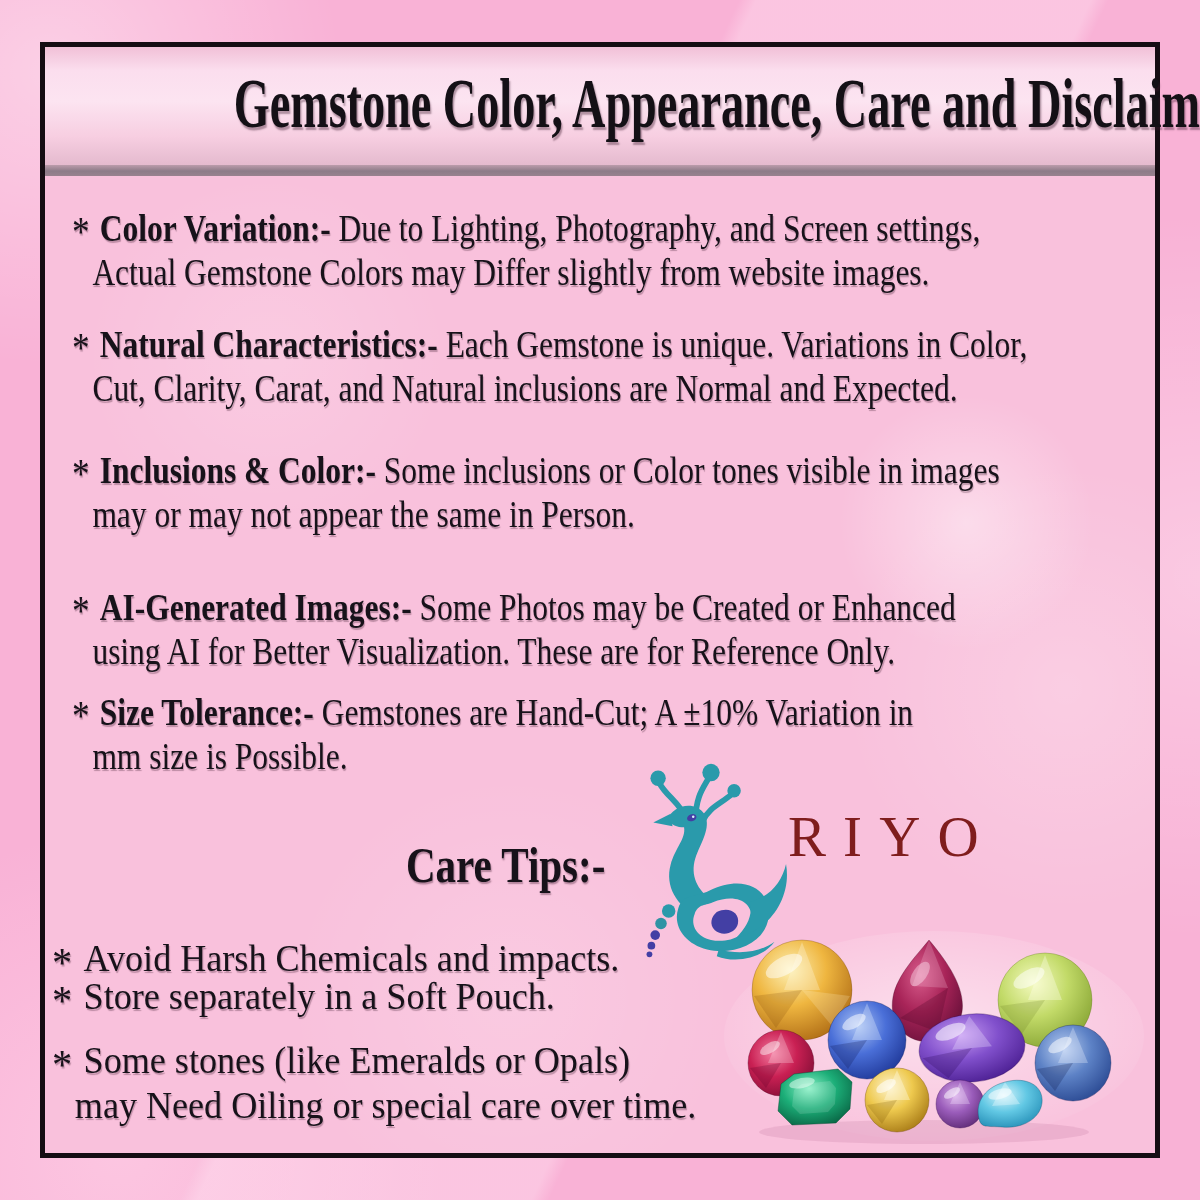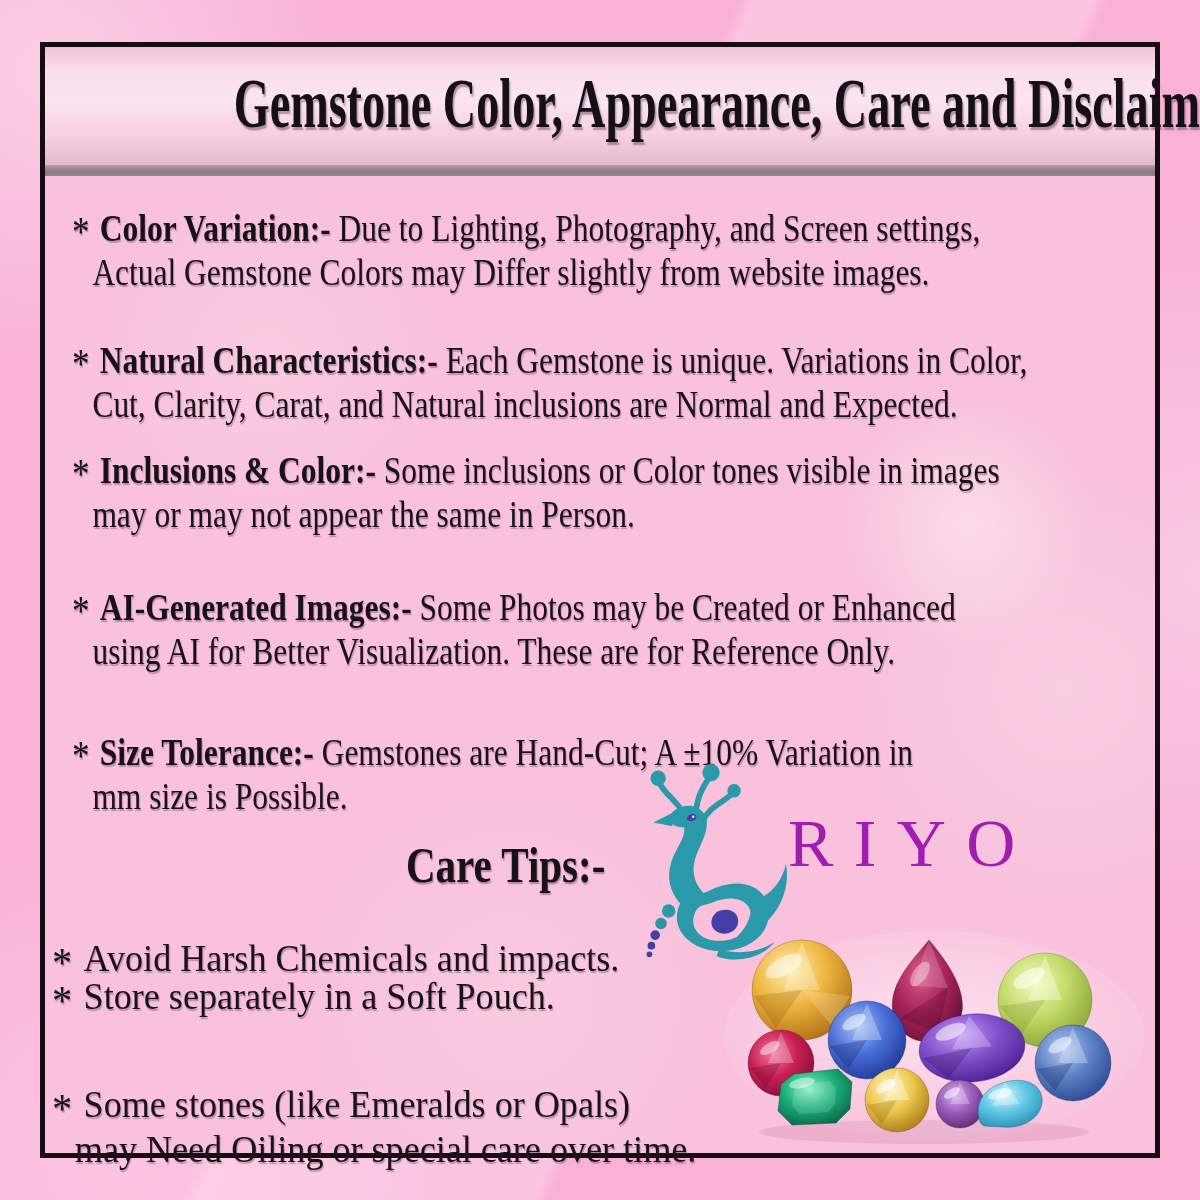--- a/index.html
+++ b/index.html
@@ -47,67 +47,67 @@
   .lbl{font-weight:bold;}
   .star{font-size:1.12em;position:relative;top:.13em;margin-right:12px;}
   .care-heading{
     position:absolute;left:406px;top:836px;font-size:50px;font-weight:bold;white-space:nowrap;
     transform:scaleX(.82);transform-origin:0 50%;
     text-shadow:1px 2px 1.5px rgba(63,27,48,.38);
   }
   .tip{position:absolute;left:52px;}
   .tip .line{font-size:38px;line-height:45px;transform:scaleX(.95);}
   .brand-name{
-    position:absolute;left:788px;top:806px;font-size:68px;line-height:1.1;
-    color:#a21caf;letter-spacing:.30em;white-space:nowrap;
+    position:absolute;left:788px;top:806px;font-size:57px;line-height:1.1;
+    color:#7f1d1d;letter-spacing:.30em;white-space:nowrap;
   }
   .abs{position:absolute;}
 </style>
 </head>
 <body>
 
 <div class="frame"></div>
 <div class="header"></div>
 <div class="divider"></div>
 <div class="title">Gemstone Color, Appearance, Care and Disclaimer</div>
 
 <div class="bullet" style="top:205px">
   <div class="line"><span class="star">*</span><span class="lbl">Color Variation:-</span> <span>Due to Lighting, Photography, and Screen settings,</span></div>
   <div class="line cont">Actual Gemstone Colors may Differ slightly from website images.</div>
 </div>
 
-<div class="bullet" style="top:337px">
+<div class="bullet" style="top:321px">
   <div class="line"><span class="star">*</span><span class="lbl">Natural Characteristics:-</span> <span>Each Gemstone is unique. Variations in Color,</span></div>
   <div class="line cont">Cut, Clarity, Carat, and Natural inclusions are Normal and Expected.</div>
 </div>
 
 <div class="bullet" style="top:447px">
   <div class="line"><span class="star">*</span><span class="lbl">Inclusions &amp; Color:-</span> <span>Some inclusions or Color tones visible in images</span></div>
   <div class="line cont">may or may not appear the same in Person.</div>
 </div>
 
 <div class="bullet" style="top:584px">
   <div class="line"><span class="star">*</span><span class="lbl">AI-Generated Images:-</span> <span>Some Photos may be Created or Enhanced</span></div>
   <div class="line cont">using AI for Better Visualization. These are for Reference Only.</div>
 </div>
 
-<div class="bullet" style="top:729px">
+<div class="bullet" style="top:689px">
   <div class="line"><span class="star">*</span><span class="lbl">Size Tolerance:-</span> <span>Gemstones are Hand-Cut; A ±10% Variation in</span></div>
   <div class="line cont">mm size is Possible.</div>
 </div>
 
 <div class="care-heading">Care Tips:-</div>
 
 <div class="tip" style="top:972px">
   <div class="line"><span class="star">*</span><span>Store separately in a Soft Pouch.</span></div>
 </div>
 <div class="tip" style="top:934px">
   <div class="line"><span class="star">*</span><span>Avoid Harsh Chemicals and impacts.</span></div>
 </div>
-<div class="tip" style="top:1080px">
+<div class="tip" style="top:1036px">
   <div class="line"><span class="star">*</span><span>Some stones (like Emeralds or Opals)</span></div>
   <div class="line cont">may Need Oiling or special care over time.</div>
 </div>
 
 <svg class="abs" viewBox="0 0 190 210" style="left:606px;top:760px;width:185px;height:202px">
   <g fill="none" stroke="#2a9aab" stroke-width="6" stroke-linecap="round">
     <path d="M84,64 C76,44 62,38 55,25"></path>
     <path d="M92,62 C92,38 100,29 106,18"></path>
     <path d="M99,64 C106,49 119,45 129,36"></path>
   </g>

